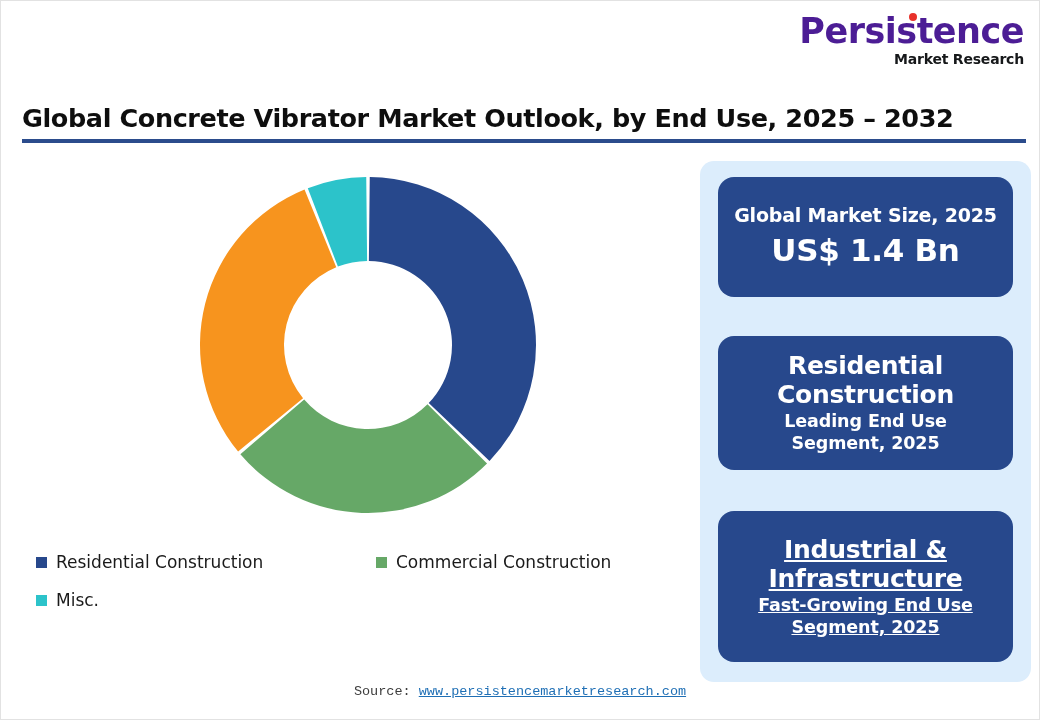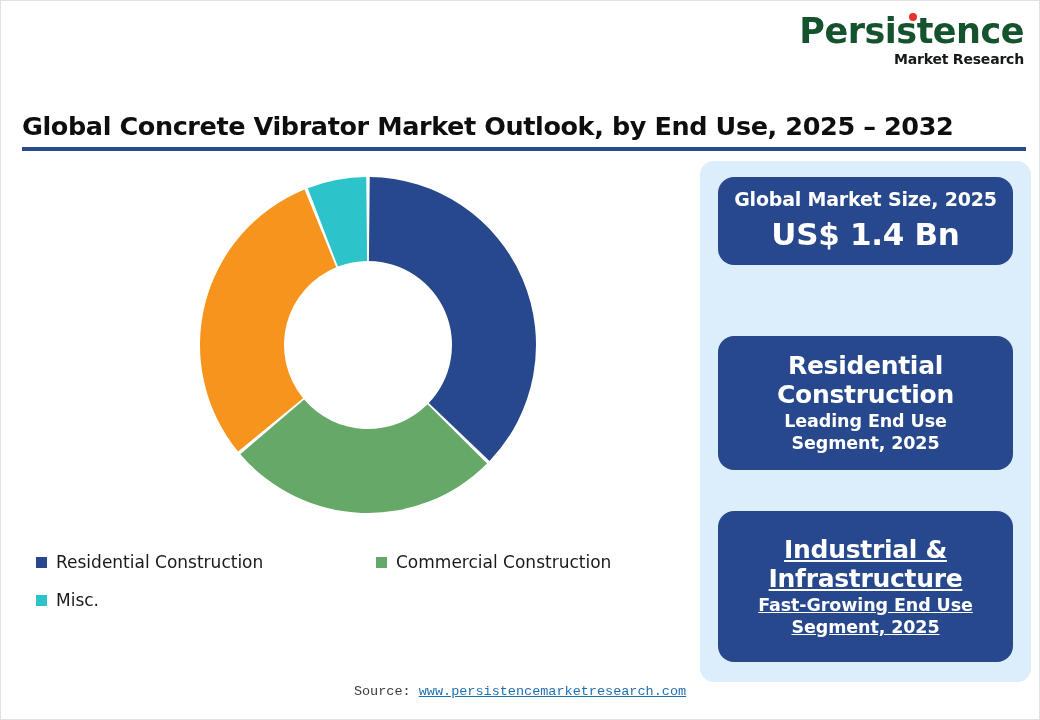--- a/index.html
+++ b/index.html
@@ -27,21 +27,21 @@
     top: 14px;
     right: 16px;
     width: 225px;
     text-align: right;
     line-height: 1;
   }
   .logo-main {
     font-family: "DejaVu Sans", sans-serif;
     font-size: 35px;
     font-weight: bold;
-    color: #14532d;
+    color: #4c1d95;
     letter-spacing: -0.5px;
     display: block;
     position: relative;
   }
   .logo-dot {
     position: absolute;
     width: 8px;
     height: 8px;
     border-radius: 50%;
     background: #E8312A;
@@ -55,21 +55,21 @@
     color: #16181A;
     display: block;
     margin-top: 3px;
     letter-spacing: -0.2px;
   }
 
   
   .title-wrap {
     position: absolute;
     left: 22px;
-    top: 112px;
+    top: 104px;
     width: 1000px;
   }
   .title-text {
     font-family: "DejaVu Sans", sans-serif;
     font-size: 25.5px;
     font-weight: bold;
     color: #0E0E0E;
     letter-spacing: -0.4px;
     white-space: nowrap;
     line-height: 1.15;
@@ -140,21 +140,21 @@
     background: #27488C;
     border-radius: 16px;
     color: #ffffff;
     text-align: center;
     box-sizing: border-box;
     display: flex;
     flex-direction: column;
     align-items: center;
     justify-content: center;
   }
-  .card-1 { top: 16px;  height: 88px; }
+  .card-1 { top: 16px;  height: 120px; }
   .card-2 { top: 175px; height: 134px; }
   .card-3 { top: 350px; height: 151px; text-decoration: underline; }
 
   .card-kicker {
     font-family: "DejaVu Sans", sans-serif;
     font-size: 19px;
     font-weight: bold;
     letter-spacing: -0.2px;
     line-height: 1.2;
   }

